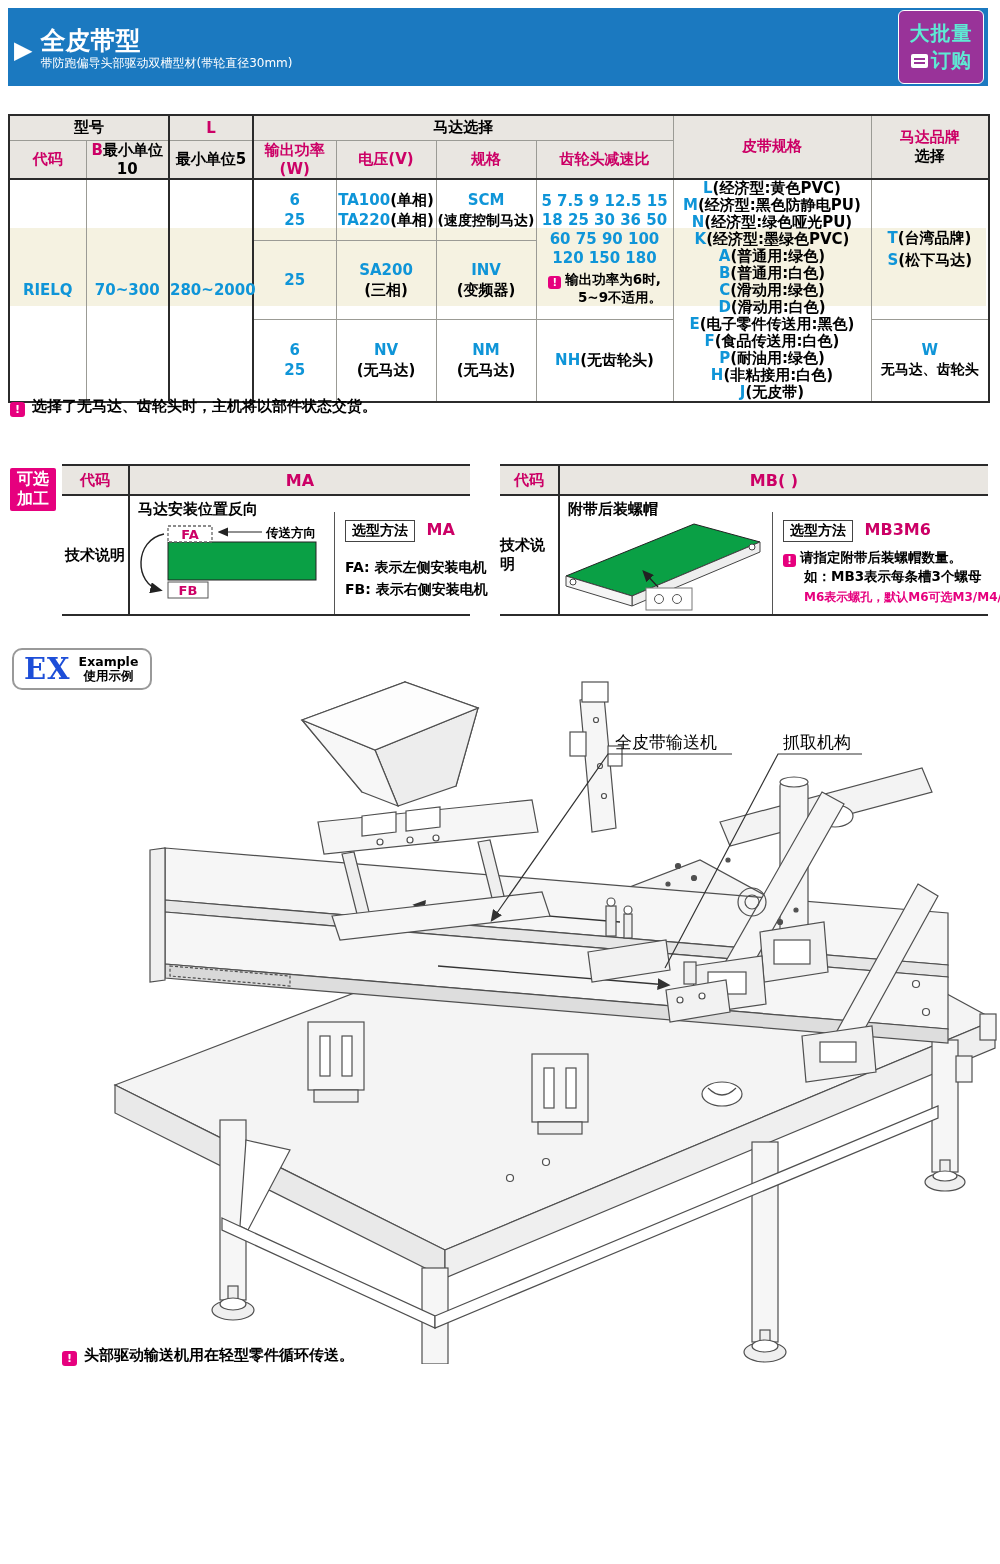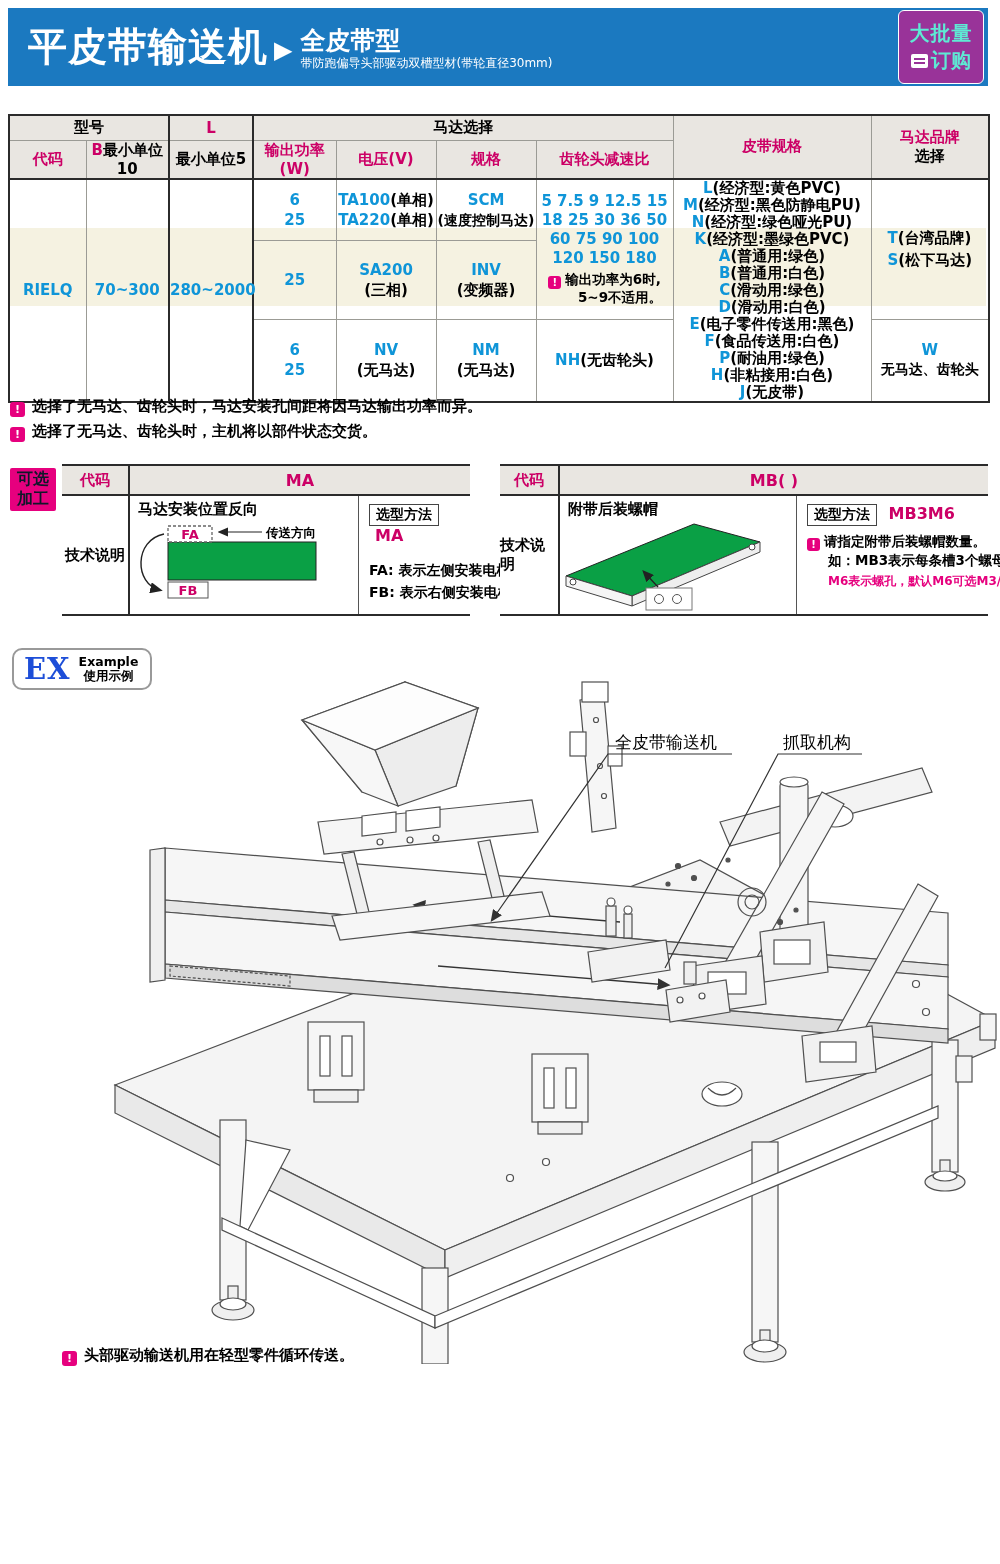--- a/index.html
+++ b/index.html
@@ -48,31 +48,31 @@
   
   .nico{display:inline-block;width:15px;height:15px;background:#e6007e;color:#fff;border-radius:3px;
         font-weight:bold;font-size:11px;line-height:15px;text-align:center;margin-right:7px;vertical-align:-2px;}
   .nico::after{content:"!";}
   .nico.s{width:13px;height:13px;line-height:13px;font-size:10px;margin-right:4px;}
 
   .tnote{left:10px;top:397px;font-size:15px;font-weight:bold;}
   .tnote div{margin-bottom:5px;}
 
   
-  .optbadge{left:10px;top:468px;width:46px;height:42px;background:#e6007e;color:#0f172a;font-weight:bold;
+  .optbadge{left:10px;top:468px;width:46px;height:42px;background:#e6007e;color:#ffffff;font-weight:bold;
         font-size:16px;line-height:20px;text-align:center;border-radius:2px;padding-top:1px;}
   .opt{position:absolute;top:464px;font-weight:bold;background:#fff;}
   .opt-h{display:flex;height:28px;border-top:2px solid #2b2b2b;border-bottom:2px solid #2b2b2b;}
   .opt-h .lc{border-right:2px solid #2b2b2b;display:flex;align-items:center;justify-content:center;color:#cc0066;font-size:15px;background:#e9e6e1;}
   .opt-h .cc{flex:1;display:flex;align-items:center;justify-content:center;color:#cc0066;font-size:16px;background:#e9e6e1;}
   .opt-b{display:flex;height:118px;border-bottom:2px solid #2b2b2b;}
   .opt-b .lc{border-right:2px solid #2b2b2b;display:flex;align-items:center;justify-content:center;font-size:15px;background:#fff;}
   .opt-b .content{flex:1;position:relative;}
   .dzone{position:absolute;left:0;top:0;bottom:0;}
-  .mzone{position:absolute;top:0;bottom:0;right:0;border-left:1px solid #555;padding:8px 0 0 10px;margin-left:24px;}
+  .mzone{position:absolute;top:16px;bottom:0;right:0;border-left:1px solid #555;padding:8px 0 0 10px;}
   .dtitle{position:absolute;left:8px;top:4px;font-size:15px;font-weight:bold;white-space:nowrap;}
   .mbox{display:inline-block;border:1px solid #444;padding:1px 6px;font-size:14px;background:#fff;}
   .mval{color:#cc0066;font-size:16px;margin-left:6px;}
   .madesc{margin-top:14px;font-size:14px;line-height:22px;white-space:nowrap;}
   .mbnote{margin-top:6px;font-size:13.5px;line-height:19px;white-space:nowrap;}
   .mbnote2{padding-left:21px;font-size:13.5px;line-height:19px;white-space:nowrap;}
   .mbnote3{padding-left:21px;font-size:12px;color:#e6007e;margin-top:3px;white-space:nowrap;}
 
   
   .exb{left:12px;top:648px;display:inline-flex;align-items:center;gap:8px;border:2px solid #999;
@@ -85,21 +85,20 @@
   svg text{font-family:"DejaVu Sans","Liberation Sans",sans-serif;}
   .lw{stroke:#4f4f4f;stroke-width:1.2;}
   .fl0{fill:#ffffff;} .fl1{fill:#f6f6f6;} .fl2{fill:#efefef;} .fl3{fill:#e6e6e6;} .fl4{fill:#dddddd;}
 </style>
 </head>
 <body>
 
 <div class="page">
 
   <div class="abs hdr">
-    <div class="hdr-title">平皮带输送机</div>
     <div class="hdr-arrow">▶</div>
     <div class="hdr-sub">
       <div class="hdr-sub1">全皮带型</div>
       <div class="hdr-sub2">带防跑偏导头部驱动双槽型材(带轮直径30mm)</div>
     </div>
     <div class="bulk">
       <div class="bulk-l1">大批量</div>
       <div class="bulk-l2">
         <span class="order-ic"></span>
         <span>订购</span>
@@ -235,21 +234,20 @@
           <td class="wcell">
             <div class="bl">W</div>
             <div class="wd">无马达、齿轮头</div>
           </td>
         </tr>
       </tbody>
     </table>
   </div>
 
   <div class="abs tnote">
-    <div><span class="nico"></span><span>选择了无马达、齿轮头时，马达安装孔间距将因马达输出功率而异。</span></div>
     <div><span class="nico"></span><span>选择了无马达、齿轮头时，主机将以部件状态交货。</span></div>
   </div>
 
   <div class="abs optbadge">
     <div>可选</div>
     <div>加工</div>
   </div>
 
   <div class="opt" style="left:62px;width:408px;">
     <div class="opt-h">

